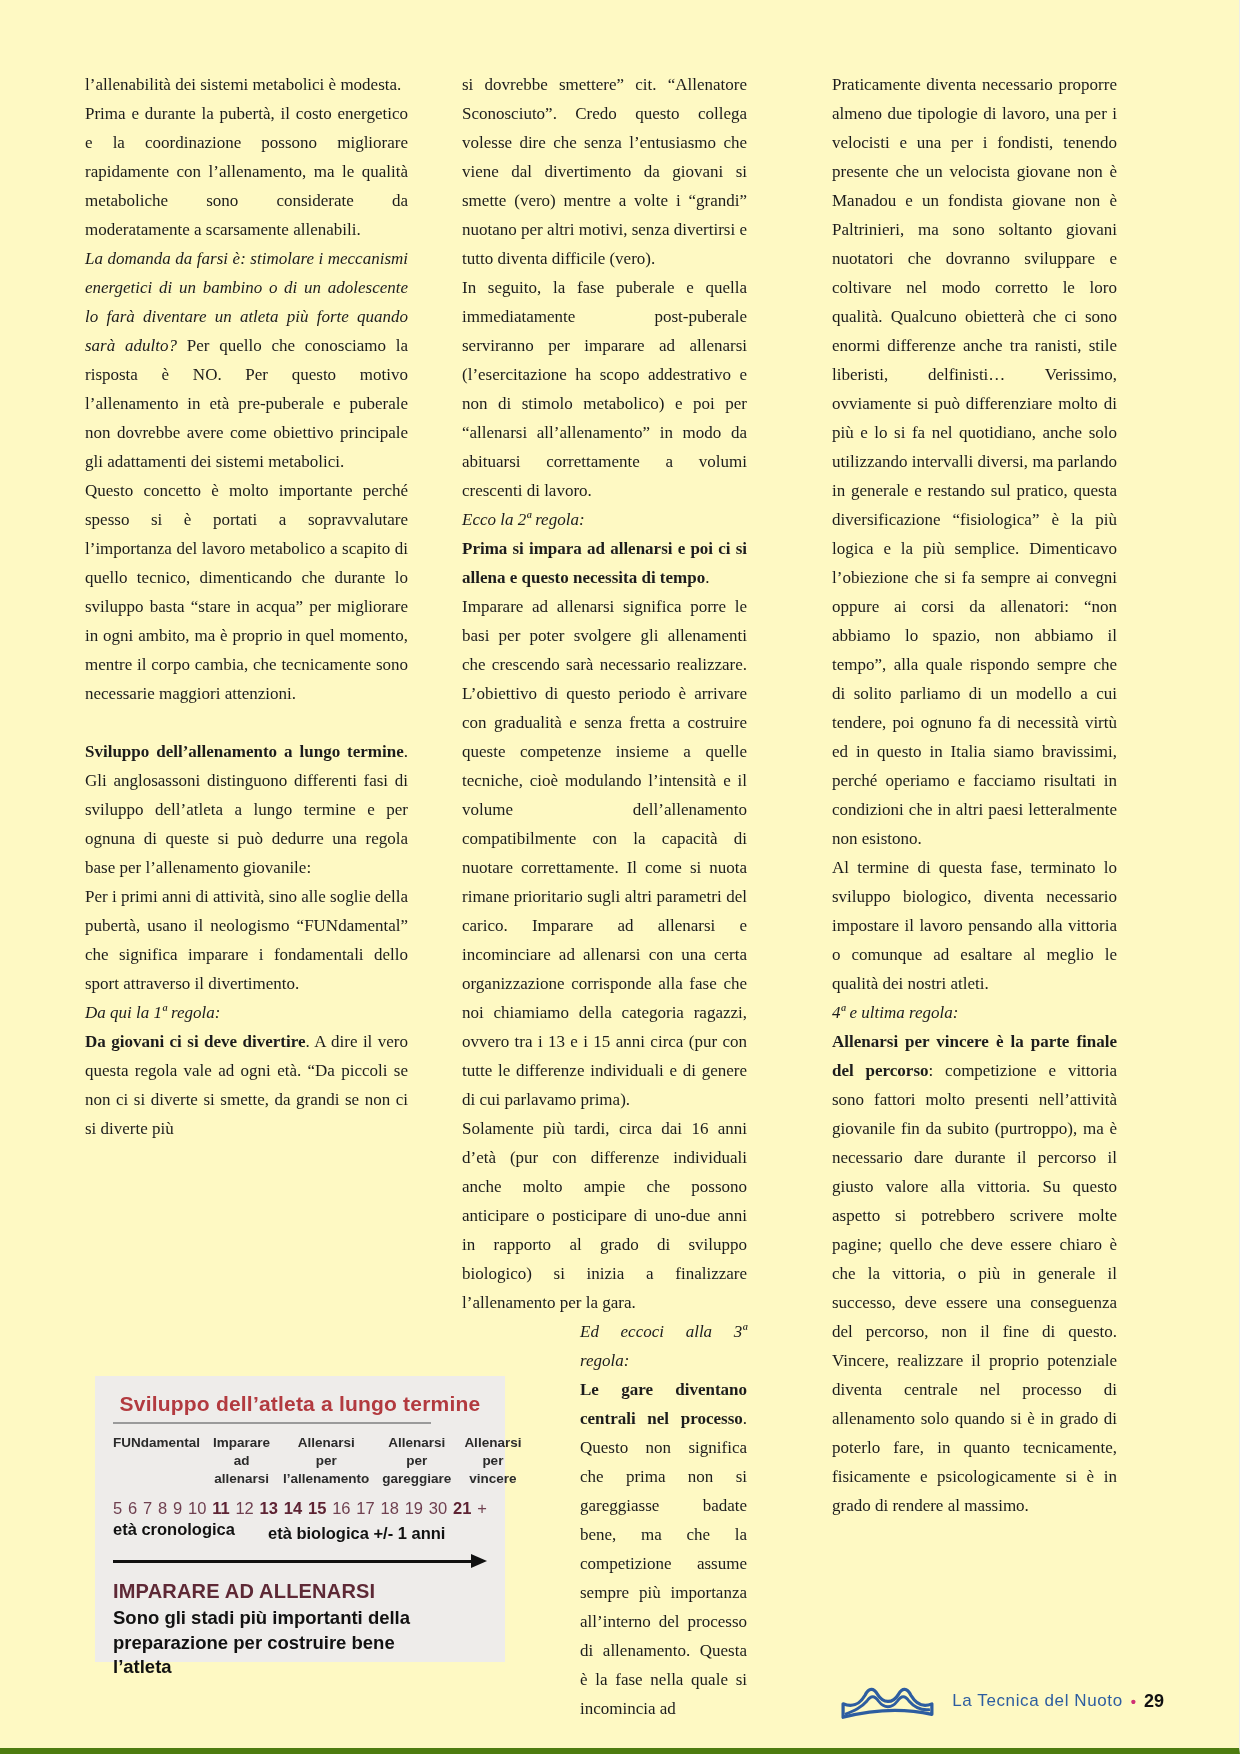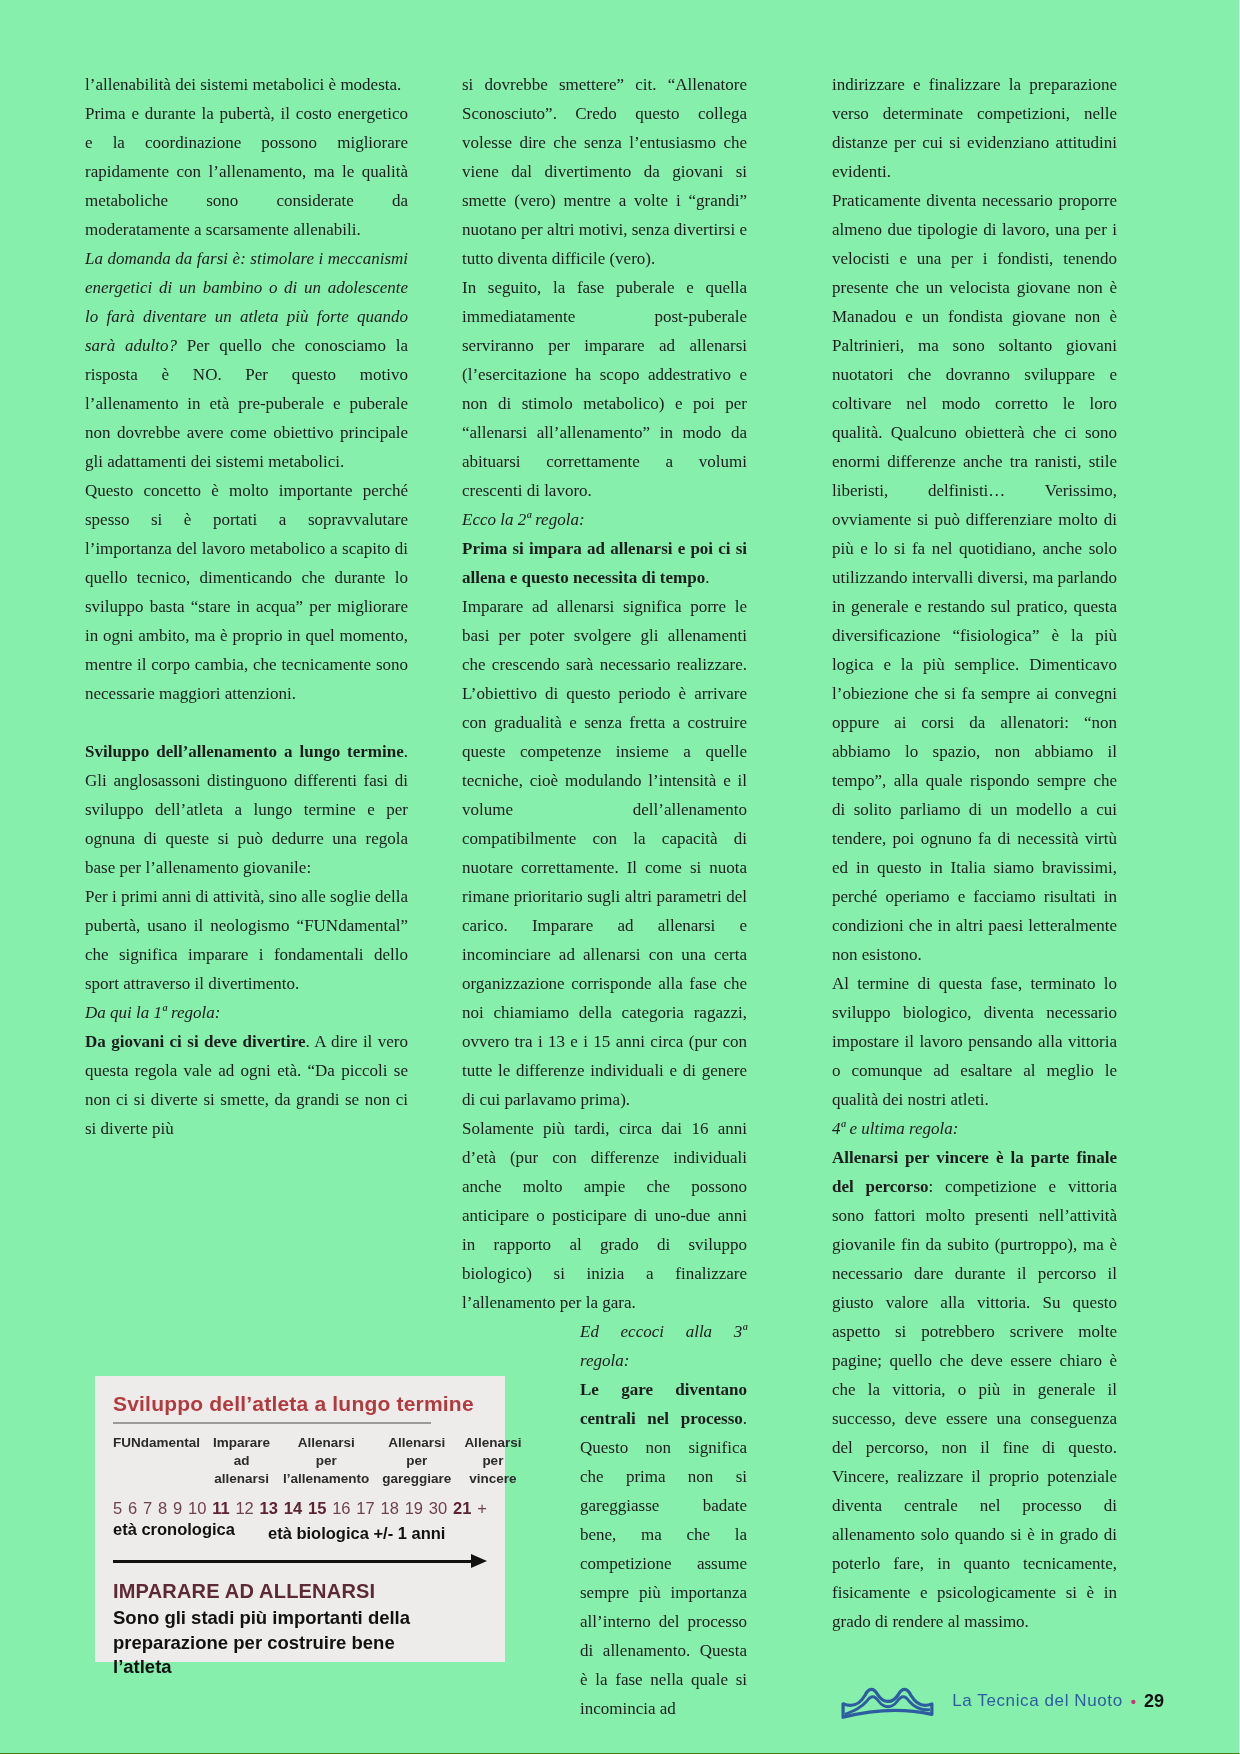--- a/index.html
+++ b/index.html
@@ -1,37 +1,37 @@
 <!DOCTYPE html>
 <html lang="it"><head>
 <meta charset="utf-8">
 <style>
   html,body{margin:0;padding:0;background:#fff;}
   .page{
-    position:relative;width:1240px;height:1754px;background:#86efac;
+    position:relative;width:1240px;height:1754px;background:#fef9c3;
     font-family:"Liberation Serif",serif;color:#1c1c1c;overflow:hidden;
-    border-right:1px solid #ededed;border-bottom:1px solid #4d7c0f;box-sizing:border-box;
+    border-right:1px solid #ededed;border-bottom:6px solid #4d7c0f;box-sizing:border-box;
   }
   .col{position:absolute;top:70px;font-size:17px;line-height:29px;text-align:justify;}
   .col-left{left:85px;width:323px;}
   .col-mid{left:462px;width:285px;}
   .col-right{left:832px;width:285px;}
   .para{margin:0;text-align:justify;}
   .para.gap-before{margin-top:29px;}
   .para.narrow{margin-left:118px;width:167px;}
   .run-b{font-weight:bold;margin-top:16px;}
   .run-i{font-style:italic;}
 
   
   .figure{
     position:absolute;left:95px;top:1376px;width:410px;height:286px;
     background:#eeecea;font-family:"Liberation Sans",sans-serif;
     box-sizing:border-box;padding:16px 18px 0 18px;
   }
-  .fig-title{font-size:21px;font-weight:bold;color:var(--accent_red,#b23a3f);letter-spacing:.2px;}
+  .fig-title{font-size:21px;font-weight:bold;color:var(--accent_red,#b23a3f);letter-spacing:.2px;text-align:center;}
   .fig-rule{height:2px;background:#9a9a9a;width:318px;margin-top:6px;}
   .fig-stages{display:flex;justify-content:space-between;margin-top:10px;
     font-size:13.5px;font-weight:bold;color:#2b2b2b;line-height:1.32;gap:13px;}
   .fig-stage{text-align:center;white-space:pre-line;}
   .fig-stage:first-child{text-align:left;}
   .fig-ages{display:flex;justify-content:space-between;margin-top:12px;
     font-size:16.5px;color:var(--numbers_maroon,#6f4050);}
   .fig-age.bold{font-weight:bold;color:#5d2333;}
   .fig-axis{position:relative;margin-top:2px;font-weight:bold;font-size:16.5px;color:#111;height:24px;}
   .axis-right{position:absolute;left:155px;top:4px;}
@@ -70,21 +70,20 @@
       <p class="para"><span class="run-n">In seguito, la fase puberale e quella immediatamente post-puberale serviranno per imparare ad allenarsi (l’esercitazione ha scopo addestrativo e non di stimolo metabolico) e poi per “allenarsi all’allenamento” in modo da abituarsi correttamente a volumi crescenti di lavoro.</span></p>
       <p class="para"><span class="run-i">Ecco la 2ª regola:</span></p>
       <p class="para"><span class="run-b">Prima si impara ad allenarsi e poi ci si allena e questo necessita di tempo</span><span class="run-n">.</span></p>
       <p class="para"><span class="run-n">Imparare ad allenarsi significa porre le basi per poter svolgere gli allenamenti che crescendo sarà necessario realizzare. L’obiettivo di questo periodo è arrivare con gradualità e senza fretta a costruire queste competenze insieme a quelle tecniche, cioè modulando l’intensità e il volume dell’allenamento compatibilmente con la capacità di nuotare correttamente. Il come si nuota rimane prioritario sugli altri parametri del carico. Imparare ad allenarsi e incominciare ad allenarsi con una certa organizzazione corrisponde alla fase che noi chiamiamo della categoria ragazzi, ovvero tra i 13 e i 15 anni circa (pur con tutte le differenze individuali e di genere di cui parlavamo prima).</span></p>
       <p class="para"><span class="run-n">Solamente più tardi, circa dai 16 anni d’età (pur con differenze individuali anche molto ampie che possono anticipare o posticipare di uno-due anni in rapporto al grado di sviluppo biologico) si inizia a finalizzare l’allenamento per la gara.</span></p>
       <p class="para narrow"><span class="run-i">Ed eccoci alla 3ª regola:</span></p>
       <p class="para narrow"><span class="run-b">Le gare diventano centrali nel processo</span><span class="run-n">. Questo non significa che prima non si gareggiasse badate bene, ma che la competizione assume sempre più importanza all’interno del processo di allenamento. Questa è la fase nella quale si incomincia ad</span></p>
     </div>
 
   <div class="col col-right">
-      <p class="para"><span class="run-n">indirizzare e finalizzare la preparazione verso determinate competizioni, nelle distanze per cui si evidenziano attitudini evidenti.</span></p>
       <p class="para"><span class="run-n">Praticamente diventa necessario proporre almeno due tipologie di lavoro, una per i velocisti e una per i fondisti, tenendo presente che un velocista giovane non è Manadou e un fondista giovane non è Paltrinieri, ma sono soltanto giovani nuotatori che dovranno sviluppare e coltivare nel modo corretto le loro qualità. Qualcuno obietterà che ci sono enormi differenze anche tra ranisti, stile liberisti, delfinisti… Verissimo, ovviamente si può differenziare molto di più e lo si fa nel quotidiano, anche solo utilizzando intervalli diversi, ma parlando in generale e restando sul pratico, questa diversificazione “fisiologica” è la più logica e la più semplice. Dimenticavo l’obiezione che si fa sempre ai convegni oppure ai corsi da allenatori: “non abbiamo lo spazio, non abbiamo il tempo”, alla quale rispondo sempre che di solito parliamo di un modello a cui tendere, poi ognuno fa di necessità virtù ed in questo in Italia siamo bravissimi, perché operiamo e facciamo risultati in condizioni che in altri paesi letteralmente non esistono.</span></p>
       <p class="para"><span class="run-n">Al termine di questa fase, terminato lo sviluppo biologico, diventa necessario impostare il lavoro pensando alla vittoria o comunque ad esaltare al meglio le qualità dei nostri atleti.</span></p>
       <p class="para"><span class="run-i">4ª e ultima regola:</span></p>
       <p class="para"><span class="run-b">Allenarsi per vincere è la parte finale del percorso</span><span class="run-n">: competizione e vittoria sono fattori molto presenti nell’attività giovanile fin da subito (purtroppo), ma è necessario dare durante il percorso il giusto valore alla vittoria. Su questo aspetto si potrebbero scrivere molte pagine; quello che deve essere chiaro è che la vittoria, o più in generale il successo, deve essere una conseguenza del percorso, non il fine di questo. Vincere, realizzare il proprio potenziale diventa centrale nel processo di allenamento solo quando si è in grado di poterlo fare, in quanto tecnicamente, fisicamente e psicologicamente si è in grado di rendere al massimo.</span></p>
     </div>
 
   <div class="figure">
     <div class="fig-title">Sviluppo dell’atleta a lungo termine</div>
     <div class="fig-rule"></div>
     <div class="fig-stages">

